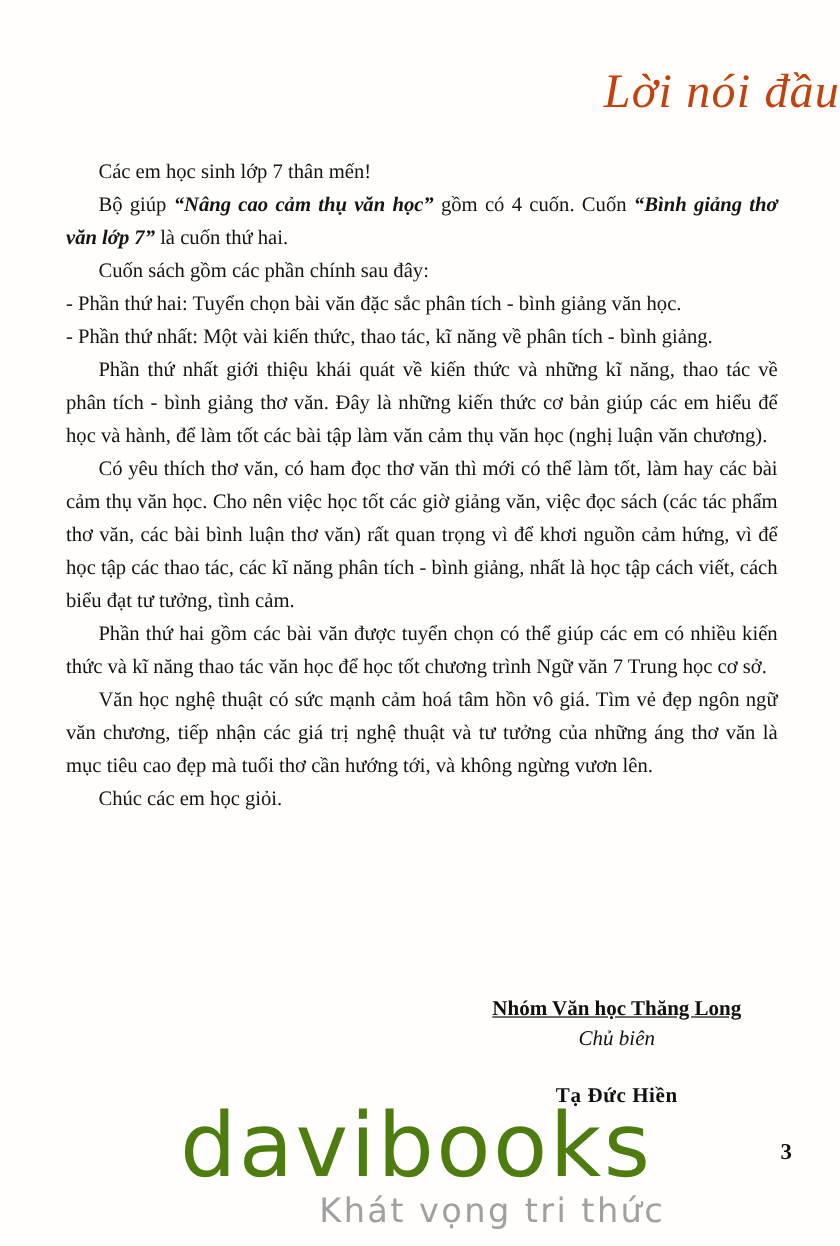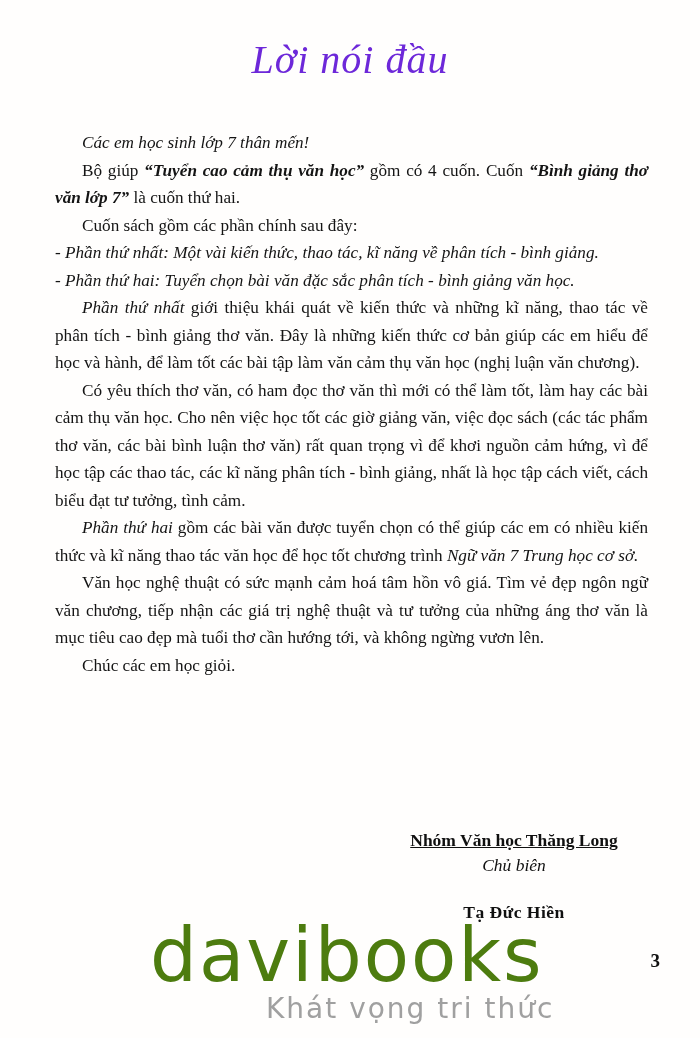--- a/index.html
+++ b/index.html
@@ -10,38 +10,38 @@
     color: #151515;
   }
   .page {
     position: relative;
     width: 700px; height: 1038px;
     background: #fffefd;
     overflow: hidden;
   }
   .title {
     position: absolute;
-    top: 36px; left: 0; width: 100%;
-    text-align: center;
+    top: 52px; left: 0; width: 100%;
+    text-align: right;
     font-style: italic;
     font-size: 40px;
     letter-spacing: 1px;
-    color: #6d28d9;
+    color: #c2410c;
   }
   .body-text {
     position: absolute;
     top: 129px; left: 55px; width: 593px;
     font-size: 17.2px;
     line-height: 27.5px;
     text-align: justify;
     color: #141414;
   }
   .para { text-indent: 27px; }
   .para.no-indent { text-indent: 0; }
-  .it { font-style: italic; }
+  .it { }
   .bi { font-style: italic; font-weight: bold; }
   .signature {
     position: absolute;
     top: 830px; left: 368px; width: 292px;
     text-align: center;
     font-size: 17.5px;
     color: #101010;
   }
   .sig-group { font-weight: bold; text-decoration: underline; }
   .sig-role  { font-style: italic; margin: 4px 0 5px 0; }
@@ -75,24 +75,24 @@
 </style>
 </head>
 <body>
 
 <div class="page">
 
   <div class="title">Lời nói đầu</div>
 
   <div class="body-text">
       <p class="para"><span class="it">Các em học sinh lớp 7 thân mến!</span></p>
-      <p class="para"><span>Bộ giúp </span><span class="bi">“Tuyển cao cảm thụ văn học”</span><span> gồm có 4 cuốn. Cuốn </span><span class="bi">“Bình giảng thơ văn lớp 7”</span><span> là cuốn thứ hai.</span></p>
+      <p class="para"><span>Bộ giúp </span><span class="bi">“Nâng cao cảm thụ văn học”</span><span> gồm có 4 cuốn. Cuốn </span><span class="bi">“Bình giảng thơ văn lớp 7”</span><span> là cuốn thứ hai.</span></p>
       <p class="para"><span>Cuốn sách gồm các phần chính sau đây:</span></p>
+      <p class="para no-indent"><span class="it">- Phần thứ hai: Tuyển chọn bài văn đặc sắc phân tích - bình giảng văn học.</span></p>
       <p class="para no-indent"><span class="it">- Phần thứ nhất: Một vài kiến thức, thao tác, kĩ năng về phân tích - bình giảng.</span></p>
-      <p class="para no-indent"><span class="it">- Phần thứ hai: Tuyển chọn bài văn đặc sắc phân tích - bình giảng văn học.</span></p>
       <p class="para"><span class="it">Phần thứ nhất</span><span> giới thiệu khái quát về kiến thức và những kĩ năng, thao tác về phân tích - bình giảng thơ văn. Đây là những kiến thức cơ bản giúp các em hiểu để học và hành, để làm tốt các bài tập làm văn cảm thụ văn học (nghị luận văn chương).</span></p>
       <p class="para"><span>Có yêu thích thơ văn, có ham đọc thơ văn thì mới có thể làm tốt, làm hay các bài cảm thụ văn học. Cho nên việc học tốt các giờ giảng văn, việc đọc sách (các tác phẩm thơ văn, các bài bình luận thơ văn) rất quan trọng vì để khơi nguồn cảm hứng, vì để học tập các thao tác, các kĩ năng phân tích - bình giảng, nhất là học tập cách viết, cách biểu đạt tư tưởng, tình cảm.</span></p>
       <p class="para"><span class="it">Phần thứ hai</span><span> gồm các bài văn được tuyển chọn có thể giúp các em có nhiều kiến thức và kĩ năng thao tác văn học để học tốt chương trình </span><span class="it">Ngữ văn 7 Trung học cơ sở.</span></p>
       <p class="para"><span>Văn học nghệ thuật có sức mạnh cảm hoá tâm hồn vô giá. Tìm vẻ đẹp ngôn ngữ văn chương, tiếp nhận các giá trị nghệ thuật và tư tưởng của những áng thơ văn là mục tiêu cao đẹp mà tuổi thơ cần hướng tới, và không ngừng vươn lên.</span></p>
       <p class="para"><span>Chúc các em học giỏi.</span></p>
     </div>
 
   <div class="signature">
     <div class="sig-group">Nhóm Văn học Thăng Long</div>
     <div class="sig-role">Chủ biên</div>

